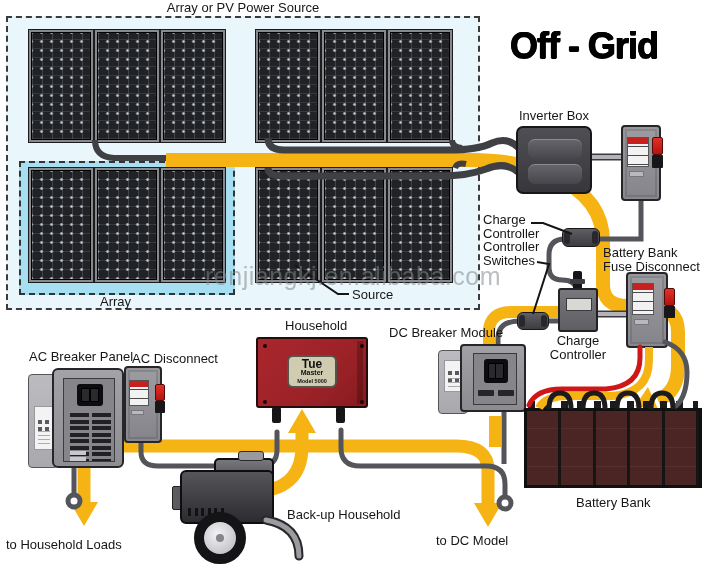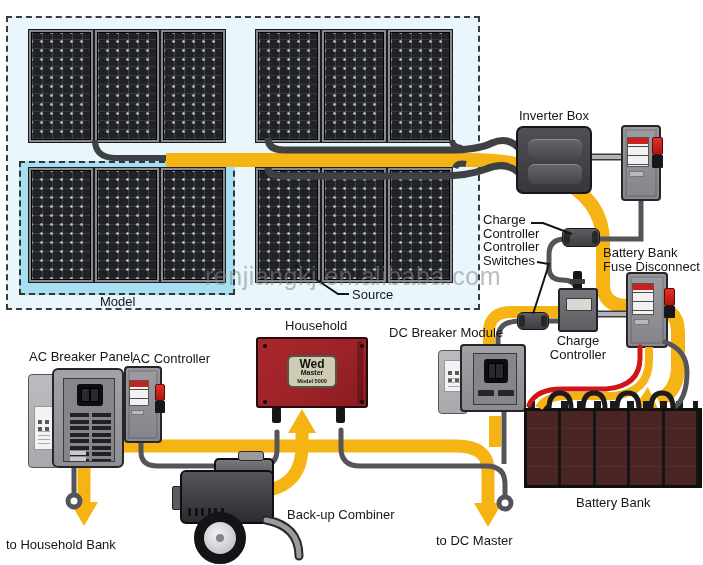--- a/index.html
+++ b/index.html
@@ -196,21 +196,21 @@
       <div class="abs main-breaker" style="left:10px;top:5px;width:24px;height:24px"></div>
       <div class="abs slot" style="left:4px;top:36px;width:16px;height:6px"></div>
       <div class="abs slot" style="left:24px;top:36px;width:16px;height:6px"></div>
     </div>
   </div>
 
   <div class="abs stub" style="left:272px;top:407px;width:9px;height:16px"></div>
   <div class="abs stub" style="left:336px;top:407px;width:9px;height:16px"></div>
   <div class="abs inverter"></div>
   <div class="abs plate">
-    <span class="b1">Wed</span>
+    <span class="b1">Tue</span>
     <span class="b2">Master</span>
     <span class="b3">Model 5000</span>
   </div>
 
   <div class="abs door" style="left:28px;top:374px;width:30px;height:94px">
     <div class="door-label" style="left:5px;top:31px;width:18px;height:42px"></div>
   </div>
   <div class="abs" style="left:52px;top:368px;width:72px;height:100px;background:linear-gradient(180deg,#a2a2a7,#8d8d92);border:2px solid #26262a;border-radius:6px">
     <div class="abs" style="left:9px;top:8px;width:52px;height:84px;background:#85858a;border:1px solid #3c3c40">
       <div class="abs main-breaker" style="left:13px;top:5px;width:26px;height:22px"></div>
@@ -247,38 +247,40 @@
     <path d="M 651 409 Q 651 393 662 393 Q 673 393 673 409" fill="none" stroke="#1c1c1e" stroke-width="5"></path>
     <path d="M 266 520 Q 299 526 299 556" fill="none" stroke="#28282c" stroke-width="9" stroke-linecap="round"></path>
     <path d="M 266 520 Q 299 526 299 556" fill="none" stroke="#9c9ca0" stroke-width="5" stroke-linecap="round"></path>
     <path d="M 295 265 L 338 294 L 349 294" fill="none" stroke="#151515" stroke-width="2"></path>
     <path d="M 531 223 L 543 223 L 572 234" fill="none" stroke="#151515" stroke-width="2"></path>
     <path d="M 537 262 L 549 264 L 533 314" fill="none" stroke="#151515" stroke-width="2"></path>
   </svg>
 
   <div class="abs watermark">renjiangkj.en.alibaba.com</div>
 
+  <div class="lbl center" style="left:6px;top:1px;width:474px">Array or PV Power Source</div>
+  <div class="lbl off-grid">Off - Grid</div>
   <div class="lbl" style="left:519px;top:109px">Inverter Box</div>
   <div class="lbl" style="left:483px;top:213px">
     <span style="display:block">Charge</span>
     <span style="display:block">Controller</span>
     <span style="display:block">Controller</span>
     <span style="display:block">Switches</span>
   </div>
   <div class="lbl" style="left:603px;top:246px">
     <span style="display:block">Battery Bank</span>
     <span style="display:block">Fuse Disconnect</span>
   </div>
   <div class="lbl center" style="left:536px;top:334px;width:84px">
     <span style="display:block">Charge</span>
     <span style="display:block">Controller</span>
   </div>
   <div class="lbl" style="left:389px;top:326px">DC Breaker Module</div>
   <div class="lbl" style="left:285px;top:319px">Household</div>
   <div class="lbl" style="left:29px;top:350px">AC Breaker Panel</div>
-  <div class="lbl" style="left:132px;top:352px">AC Controller</div>
+  <div class="lbl" style="left:132px;top:352px">AC Disconnect</div>
   <div class="lbl" style="left:352px;top:288px">Source</div>
-  <div class="lbl" style="left:100px;top:295px">Model</div>
-  <div class="lbl" style="left:287px;top:508px">Back-up Combiner</div>
-  <div class="lbl" style="left:6px;top:538px">to Household Bank</div>
-  <div class="lbl" style="left:436px;top:534px">to DC Master</div>
+  <div class="lbl" style="left:100px;top:295px">Array</div>
+  <div class="lbl" style="left:287px;top:508px">Back-up Household</div>
+  <div class="lbl" style="left:6px;top:538px">to Household Loads</div>
+  <div class="lbl" style="left:436px;top:534px">to DC Model</div>
   <div class="lbl" style="left:576px;top:496px">Battery Bank</div>
 </div>
 
 </body></html>

